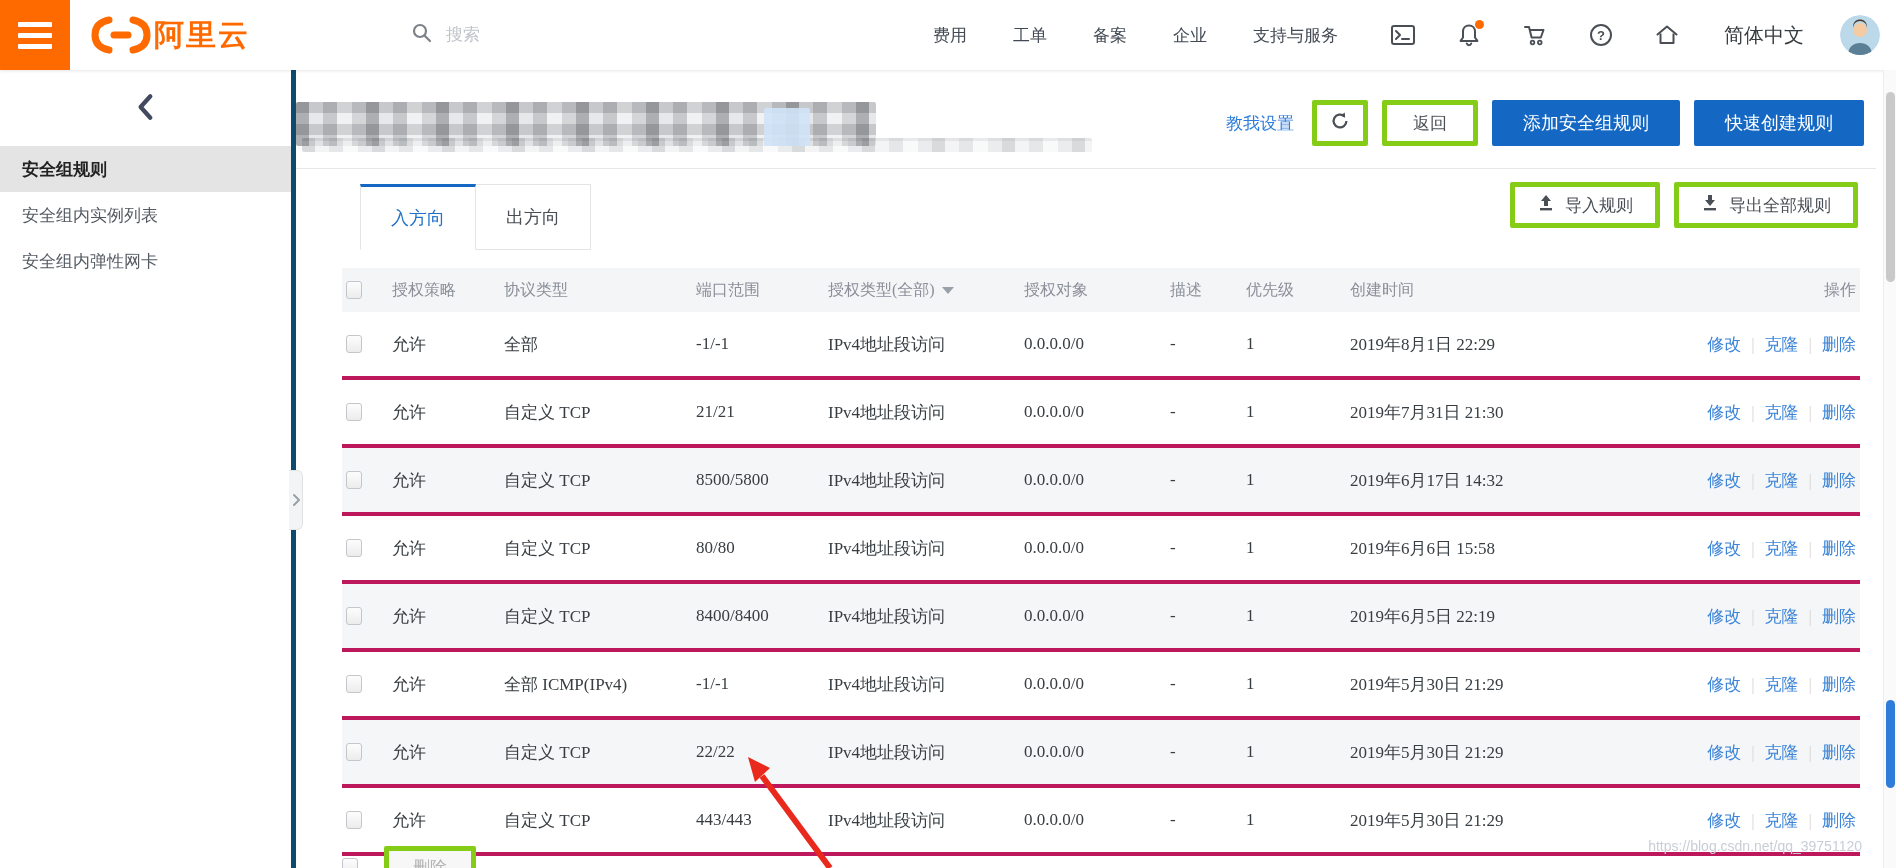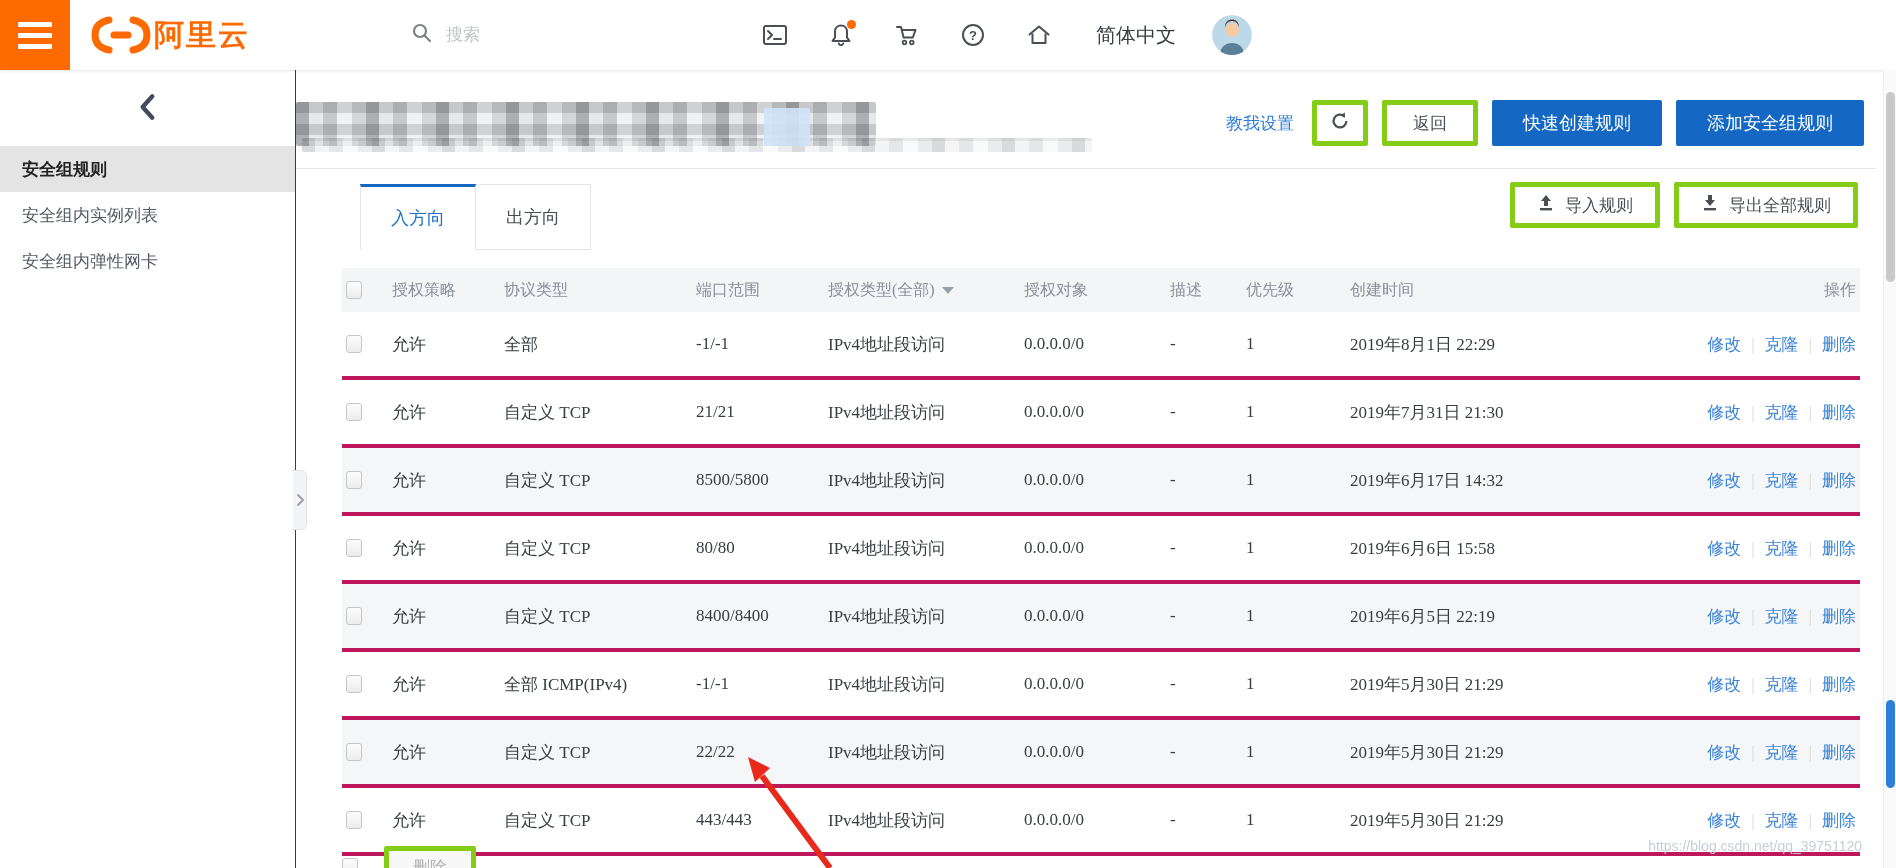--- a/index.html
+++ b/index.html
@@ -27,21 +27,21 @@
   .top-nav .nav-item{cursor:pointer;white-space:nowrap;}
   .top-icons{display:flex;align-items:center;gap:40px;margin-left:52px;color:#434a54;}
   .ticon{position:relative;width:26px;height:26px;display:flex;align-items:center;justify-content:center;cursor:pointer;}
   .ticon svg{display:block;}
   .dot{position:absolute;top:-2px;right:-2px;width:9px;height:9px;border-radius:50%;background:var(--accent);}
   .lang{font-size:20px;margin-left:44px;cursor:pointer;white-space:nowrap;}
   .avatar{width:40px;height:40px;border-radius:50%;overflow:hidden;margin:0 16px 0 36px;cursor:pointer;flex:0 0 40px;}
 
   
   .sidebar{position:absolute;top:70px;left:0;width:296px;bottom:0;background:#fff;
-    border-right:1px solid #0c4a6e;z-index:10;}
+    border-right:5px solid #0c4a6e;z-index:10;}
   .side-collapse{display:flex;justify-content:center;padding:22px 0 20px;cursor:pointer;}
   .side-item{height:46px;display:flex;align-items:center;padding-left:22px;font-size:17px;
     color:#545a62;cursor:pointer;}
   .side-item.active{background:#e4e4e4;font-weight:bold;color:#222;}
   .side-handle{position:absolute;top:400px;right:-12px;width:14px;height:60px;background:#f3f4f5;
     border:1px solid #e2e2e2;border-left:none;border-radius:0 6px 6px 0;display:flex;
     align-items:center;justify-content:center;cursor:pointer;z-index:12;}
 
   
   .content{position:absolute;top:70px;left:312px;right:24px;bottom:0;background:#fff;font-family:Liberation Serif, serif;}
@@ -130,20 +130,27 @@
     <div class="search">
       <span>
         <svg width="24" height="24" viewBox="0 0 24 24">
             <circle cx="10" cy="10" r="6" fill="none" stroke="#7d8288" stroke-width="2.2"></circle>
             <line x1="14.5" y1="14.5" x2="20" y2="20" stroke="#7d8288" stroke-width="2.2" stroke-linecap="round"></line>
           </svg>
       </span>
       <input placeholder="搜索" style="">
     </div>
 
+    <div class="top-nav">
+      <span class="nav-item">费用</span>
+      <span class="nav-item">工单</span>
+      <span class="nav-item">备案</span>
+      <span class="nav-item">企业</span>
+      <span class="nav-item">支持与服务</span>
+    </div>
 
     <div class="top-icons">
       <span class="ticon">
         <svg width="26" height="26" viewBox="0 0 26 26">
             <rect x="2" y="4" width="22" height="18" rx="2" fill="none" stroke="#4a4f55" stroke-width="2"></rect>
             <polyline points="6,9 10,13 6,17" fill="none" stroke="#4a4f55" stroke-width="2" stroke-linecap="round" stroke-linejoin="round"></polyline>
             <line x1="12" y1="17" x2="19" y2="17" stroke="#4a4f55" stroke-width="2" stroke-linecap="round"></line>
           </svg>
       </span>
       <span class="ticon">
@@ -215,22 +222,22 @@
         <a class="teach-link">教我设置</a>
         <button class="btn icon-btn">
           <span>
             <svg width="22" height="22" viewBox="0 0 24 24">
               <path d="M19 12a7 7 0 1 1-2.2-5.1" fill="none" stroke="#4a4f55" stroke-width="2.4"></path>
               <polygon points="17.2,2.6 17.6,8.4 12.6,6.0" fill="#4a4f55"></polygon>
             </svg>
           </span>
         </button>
         <button class="btn plain">返回</button>
+        <button class="btn primary">添加安全组规则</button>
         <button class="btn primary">快速创建规则</button>
-        <button class="btn primary">添加安全组规则</button>
       </div>
     </div>
 
     <div class="divider"></div>
 
     <div class="tabs">
       <div class="tab active">入方向</div>
       <div class="tab">出方向</div>
     </div>
 

